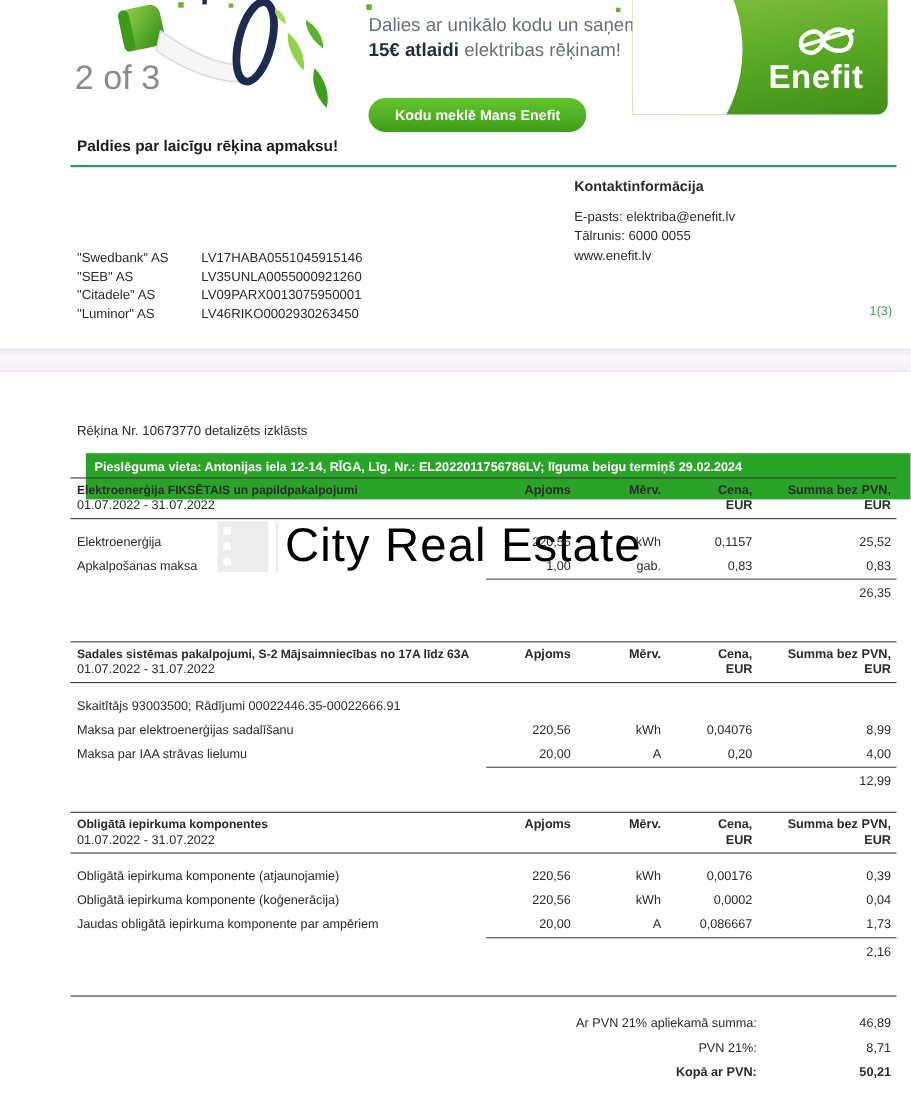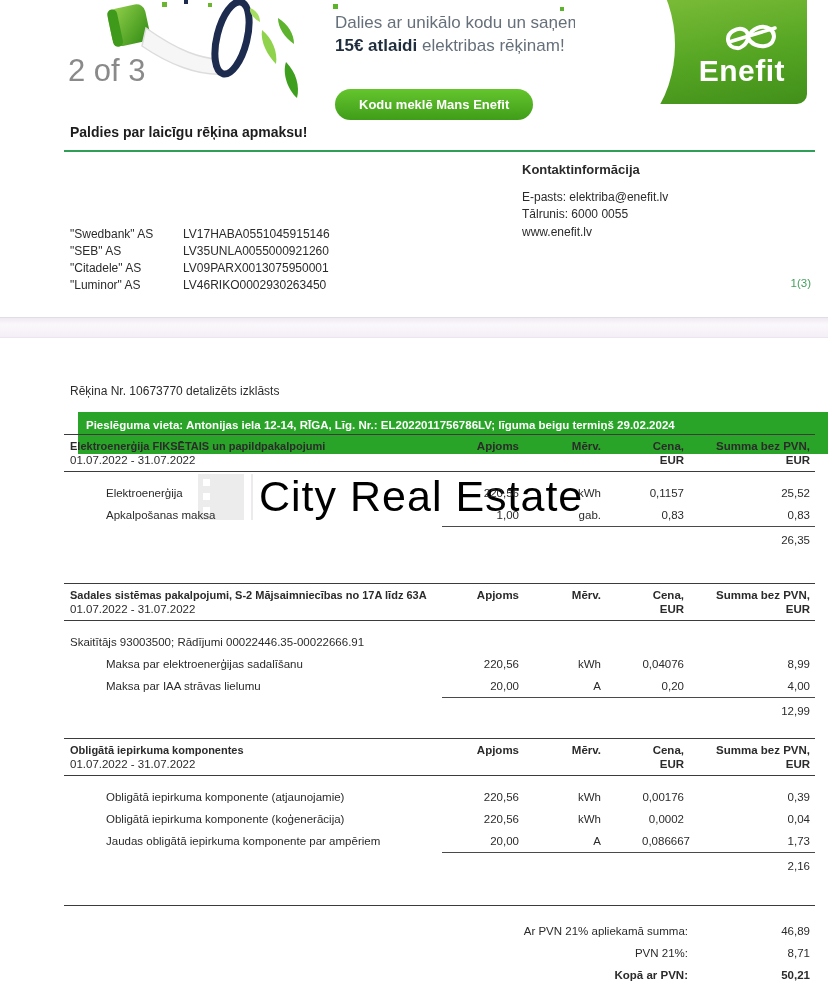--- a/index.html
+++ b/index.html
@@ -55,21 +55,21 @@
 
   .section { position:absolute; left:64px; width:751px; z-index:2; font-size:11.5px; }
   .sec-head { border-top:1.5px solid #3b3b3b; border-bottom:1.5px solid #3b3b3b;
     display:grid; grid-template-columns:360px 100px 82px 83px 126px; padding:5px 0 4px 0; }
   .sec-head > div { text-align:right; font-weight:700; line-height:13.5px; padding-right:5px; }
   .sec-head .t { text-align:left; padding-left:6px; font-weight:400; white-space:nowrap; }
   .sec-head .t b { font-size:11px; }
   .rows { padding-top:10px; }
   .note-row { line-height:22px; padding-left:6px; }
   .row { display:grid; grid-template-columns:360px 100px 82px 83px 126px; line-height:22px; }
-  .row > div { text-align:right; padding-right:5px;margin-left:36px; }
+  .row > div { text-align:right; padding-right:5px; }
   .row .lbl { text-align:left; padding-left:6px; white-space:nowrap; }
   .sub-rule { margin-left:378px; border-top:1.5px solid #4a4a4a; }
   .sub-val { text-align:right; padding:5px 5px 0 0; line-height:17px; }
 
   .final-rule { position:absolute; left:64px; top:905px; width:751px; border-top:1.5px solid #3b3b3b; z-index:2; }
   .totals { position:absolute; left:64px; top:920px; width:751px; font-size:11.5px; z-index:2; }
   .t-row { display:grid; grid-template-columns:624px 122px; line-height:22px; }
   .t-row > div { text-align:right; }
   .t-row .v { padding-right:0; }
   .t-row.bold { font-weight:700; }

